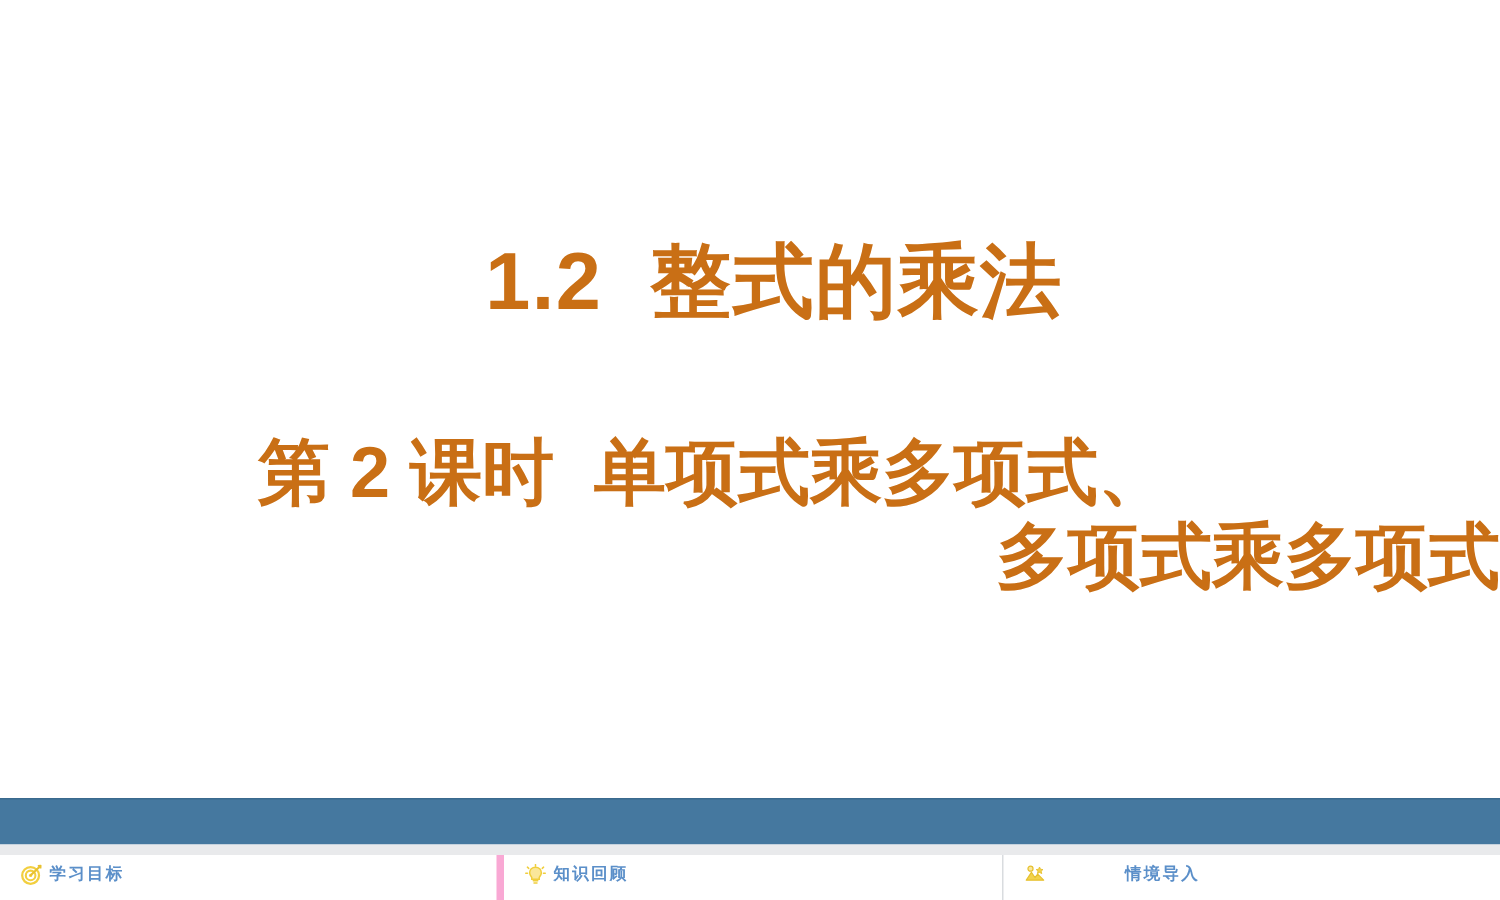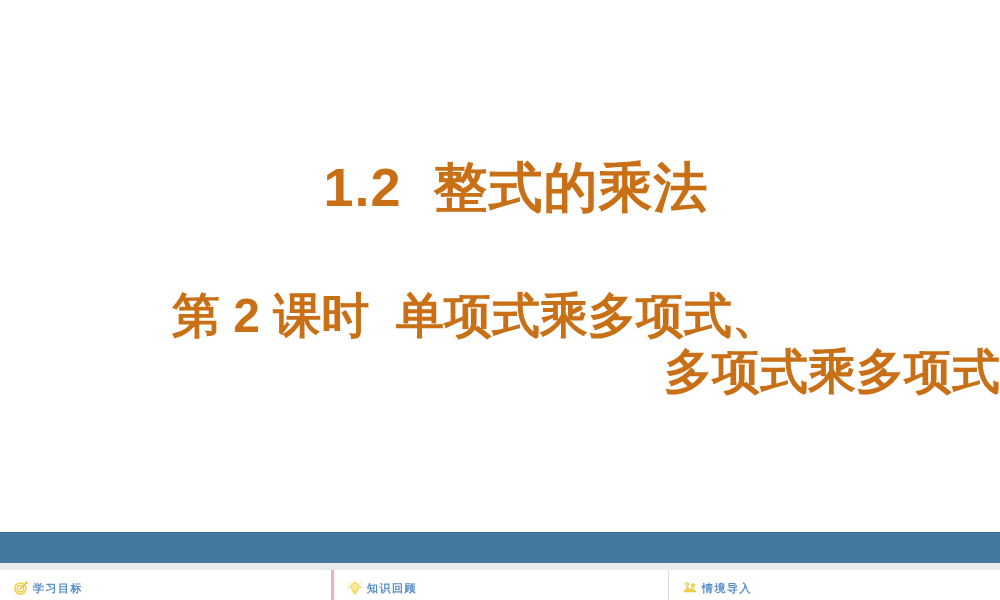--- a/index.html
+++ b/index.html
@@ -106,31 +106,30 @@
     height:30px;
     background:#ffffff;
     display:flex;
     align-items:flex-start;
   }
 
   .tab-item {
     position:relative;
     height:30px;
     display:flex;
-    align-items:center;
     padding-left:14px;
     padding-top:6px;
     box-sizing:border-box;
     background:#ffffff;
     cursor:pointer;
     font-family:Liberation Serif, serif;
   }
   .tab-item.t0 { width:331px; }
-  .tab-item.t1 { width:337px; border-left:3px solid #f9a8d4; }
-  .tab-item.t2 { width:332px; border-left:1px solid #d9dcdf; }
+  .tab-item.t1 { width:337px; border-left:5px solid #f9a8d4; }
+  .tab-item.t2 { width:332px; border-left:1px solid #d9dcdf;gap:48px; }
 
   .tab-icon {
     width:14px;
     height:14px;
     flex:0 0 14px;
     margin-right:5px;
     display:block;
   }
 
   .tab-label {

